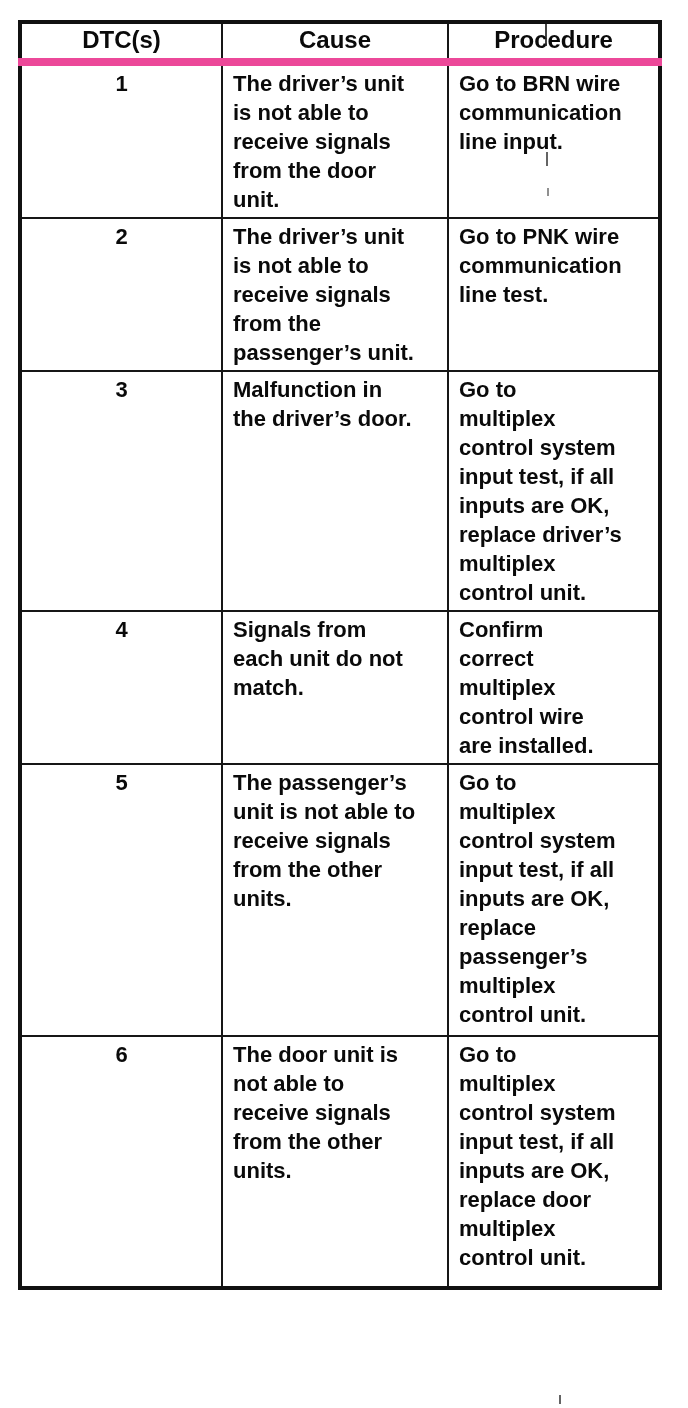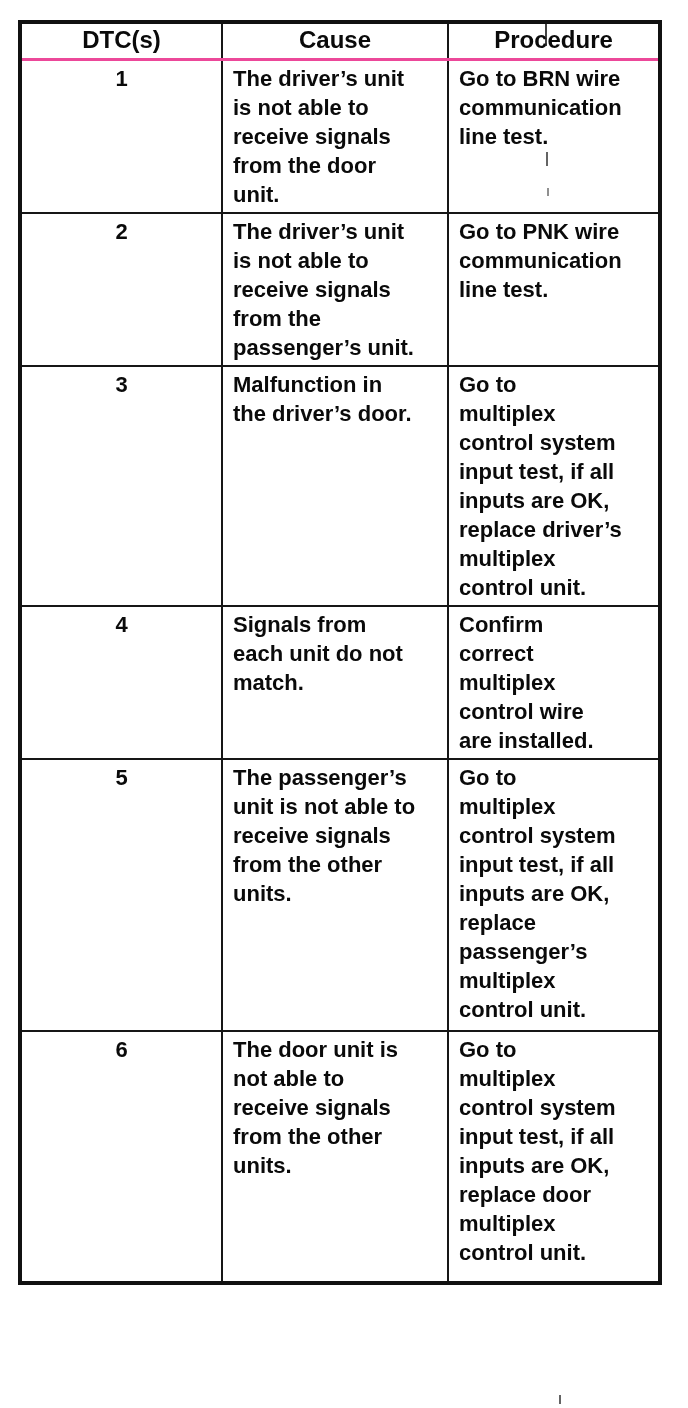--- a/index.html
+++ b/index.html
@@ -36,21 +36,21 @@
   col.c-dtc  { width: 202px; }
   col.c-cause{ width: 226px; }
   col.c-proc { width: 212px; }
 
   table.dtc-table th {
     height: 30px;
     font-size: 24px;
     line-height: 28px;
     text-align: center;
     padding: 2px 4px 2px;
-    border-bottom: 3px solid #ec4899;
+    border-bottom: 8px solid #ec4899;
   }
   table.dtc-table td {
     font-size: 22px;
     line-height: 29px;
     padding: 3px 18px 3px 10px;
   }
   table.dtc-table td.dtc-cell {
     text-align: center;
     padding: 3px 4px;
   }
@@ -92,21 +92,21 @@
   <tbody>
     <tr class="r0">
       <td class="dtc-cell">1</td>
       <td>The driver’s unit
 is not able to
 receive signals
 from the door
 unit.</td>
       <td>Go to BRN wire
 communication
-line test.</td>
+line input.</td>
     </tr>
     <tr class="r1">
       <td class="dtc-cell">2</td>
       <td>The driver’s unit
 is not able to
 receive signals
 from the
 passenger’s unit.</td>
       <td>Go to PNK wire
 communication

